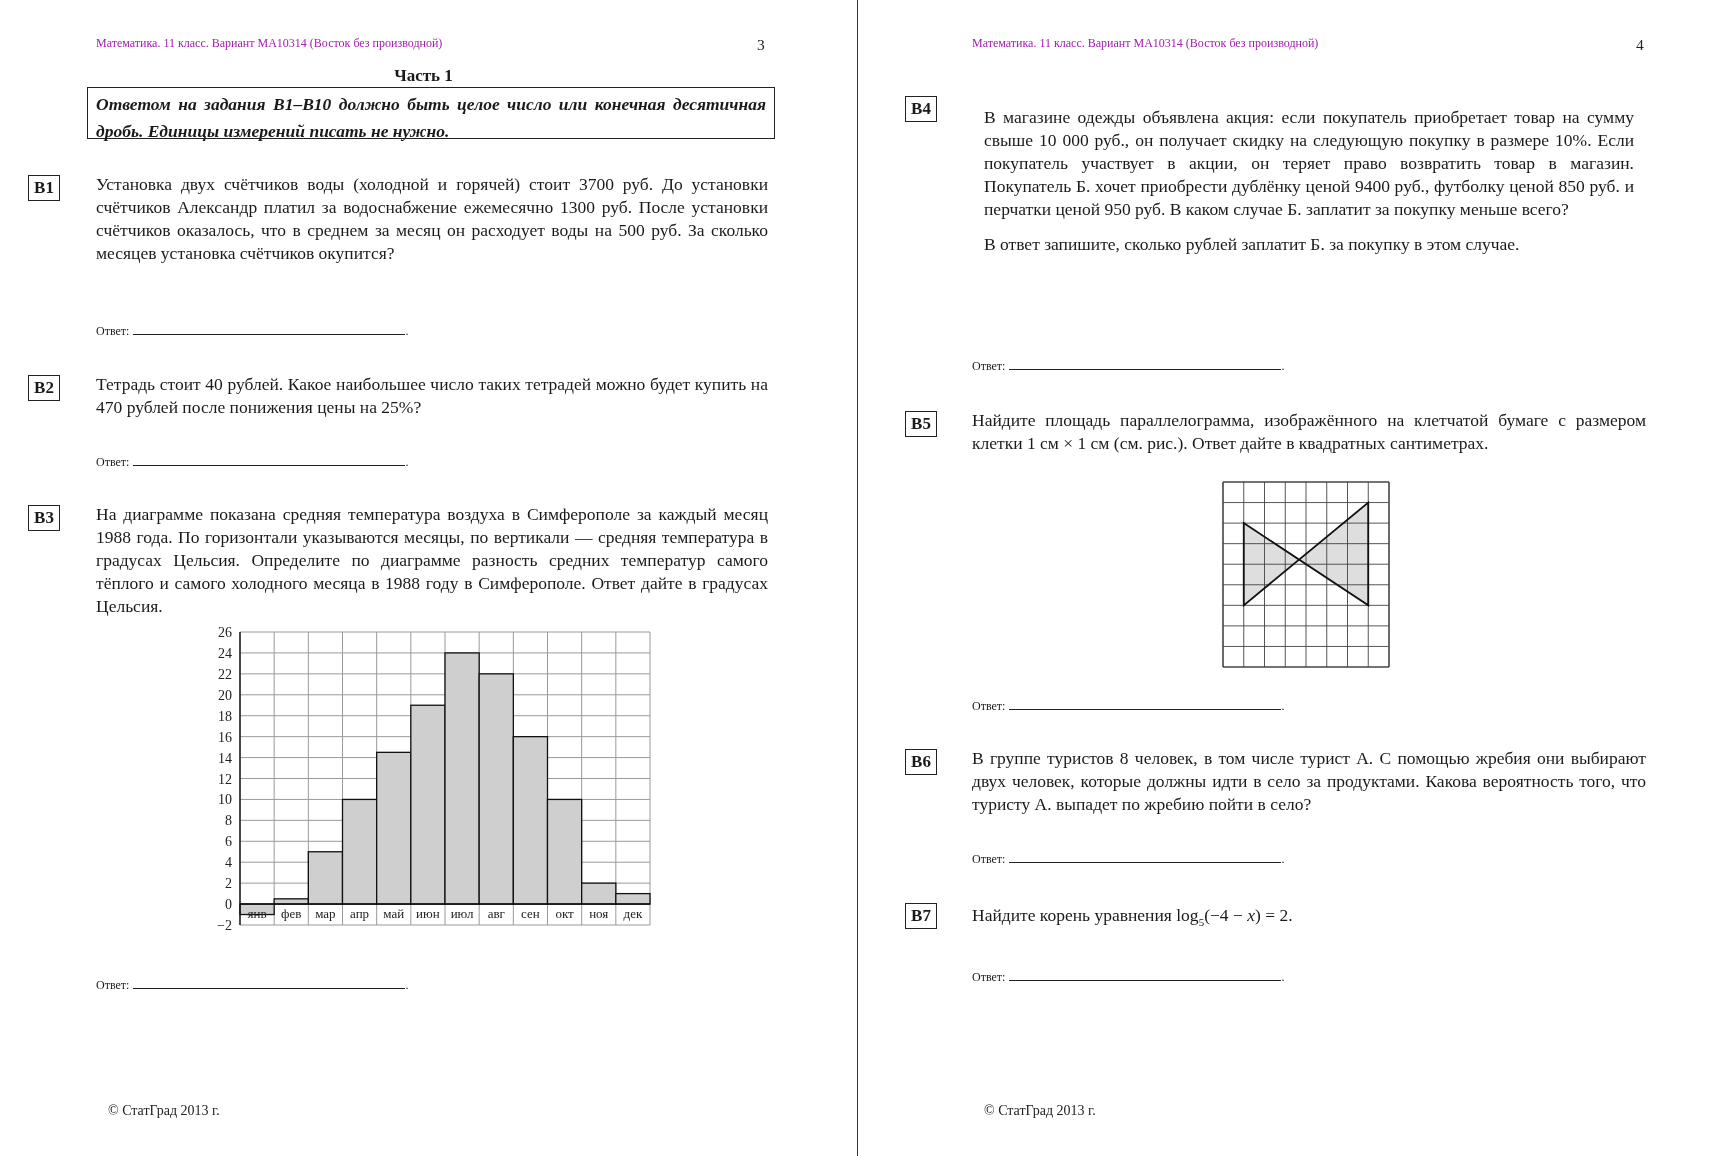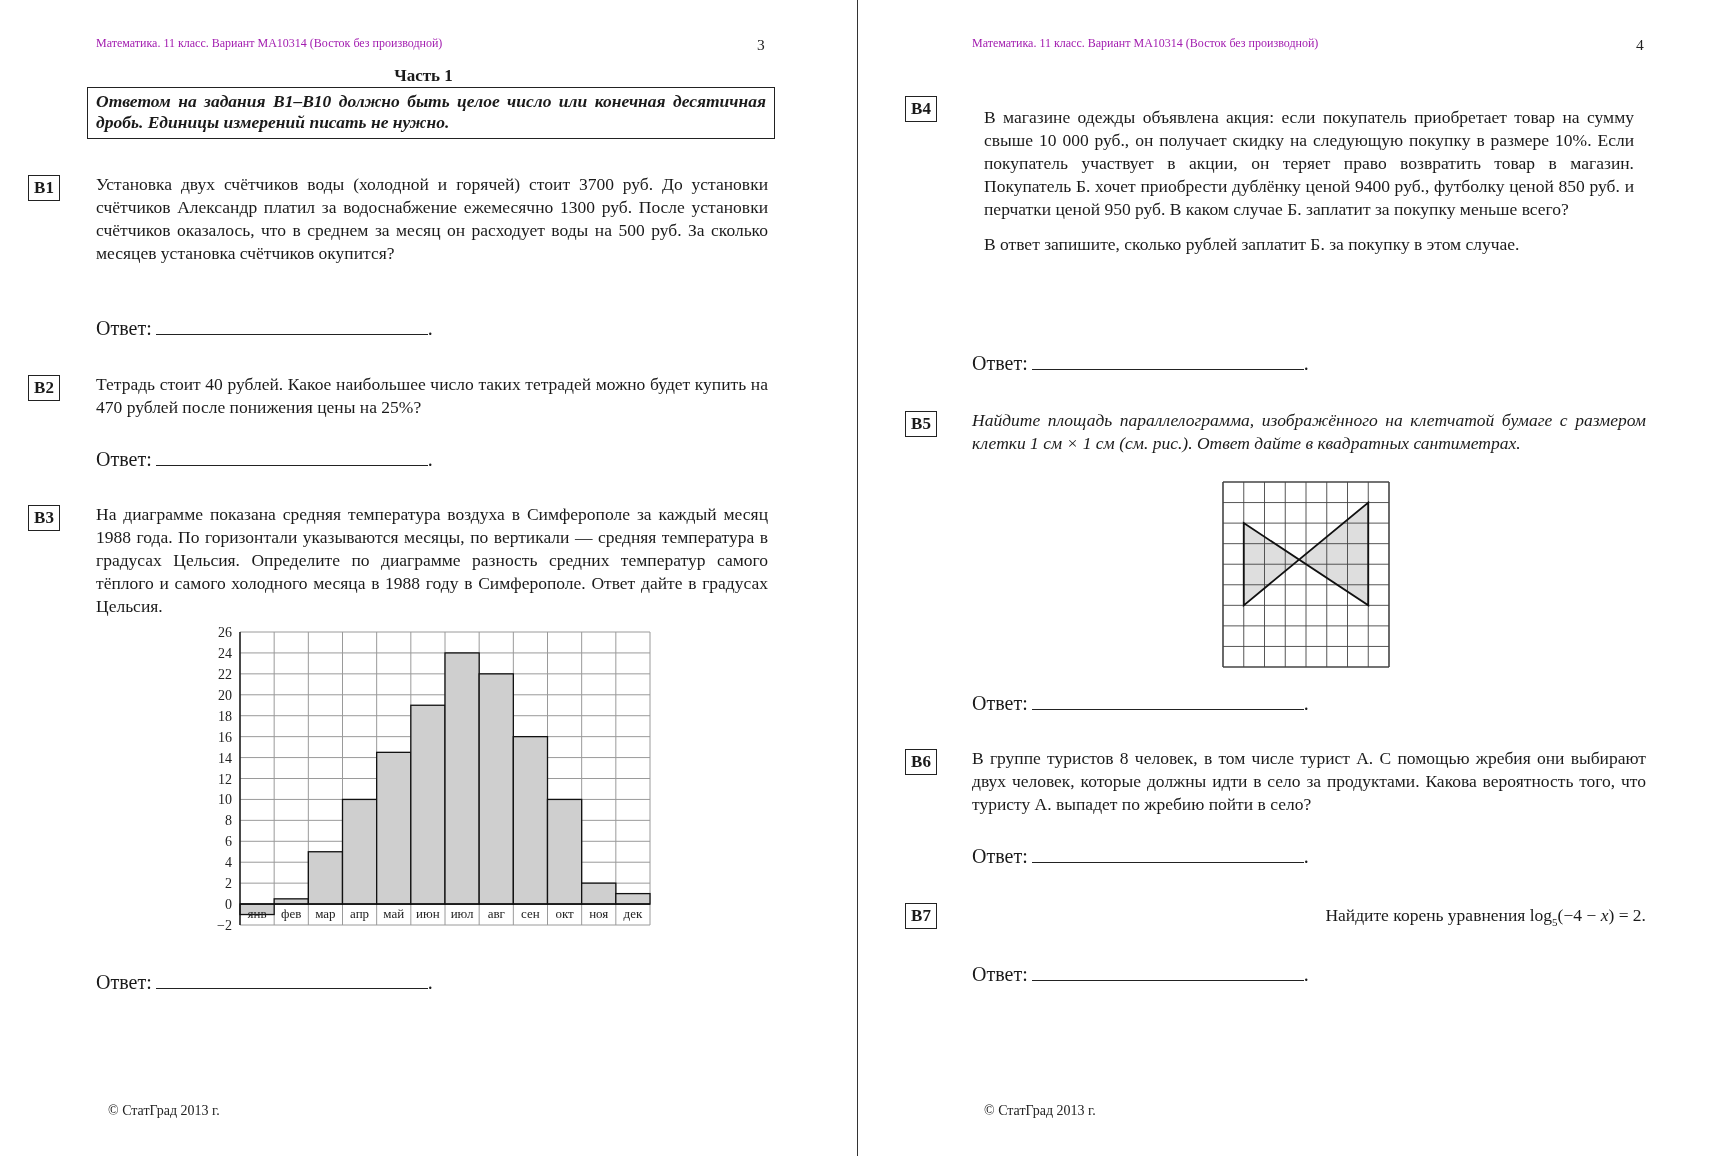--- a/index.html
+++ b/index.html
@@ -10,34 +10,34 @@
     .page { position: absolute; top: 0; height: 1156px; }
     #page-left { left: 0; width: 857px; }
     #page-right { left: 858px; width: 862px; }
     .divider { position: absolute; left: 857px; top: 0; width: 1px; height: 1156px; background: #333; }
     .run-head { position: absolute; top: 36px; font-size: 12px; color: #a21caf; }
     .page-num { position: absolute; top: 36px; font-size: 15.5px; color: #222; }
     .part-title { position: absolute; top: 66px; left: 0; width: 100%; text-align: center; font-weight: bold; font-size: 17px; }
     .instr-box {
       position: absolute; left: 87px; top: 87px; width: 688px; height: 52px;
       border: 1.5px solid #222; box-sizing: border-box; padding: 3px 8px;
-      font-style: italic; font-weight: bold; font-size: 17.5px; line-height: 21px; text-align: justify;
+      font-style: italic; font-weight: bold; font-size: 17.5px; line-height: 27px; text-align: justify;
       text-align-last: left;
     }
     .task { position: absolute; }
     .task-label {
       position: absolute; left: 0; top: 0; width: 32px; height: 26px;
       border: 1.5px solid #222; box-sizing: border-box; text-align: center;
       font-weight: bold; font-size: 17px; line-height: 23px;
     }
     .task-text {
       position: absolute; font-size: 17.5px; line-height: 23px; text-align: justify;
     }
     .task-text p { margin: 12px; }
-    .answer { position: absolute; font-size: 20px; line-height: 23px; white-space: nowrap; }
+    .answer { position: absolute; font-size: 12px; line-height: 23px; white-space: nowrap; }
     .answer .line { display: inline-block; width: 272px; border-bottom: 1.3px solid #222; height: 17px; vertical-align: baseline; margin-left: 4px; }
     .footer { position: absolute; top: 1103px; font-size: 14px; color: #222; }
     .chart { position: absolute; }
     .figure { position: absolute; }
     .math i { font-style: italic; }
     .math sub { font-size: 11px; }
   </style>
 </head>
 <body>
 
@@ -158,21 +158,21 @@
       <p>В магазине одежды объявлена акция: если покупатель приобретает товар на сумму свыше 10 000 руб., он получает скидку на следующую покупку в размере 10%. Если покупатель участвует в акции, он теряет право возвратить товар в магазин. Покупатель Б. хочет приобрести дублёнку ценой 9400 руб., футболку ценой 850 руб. и перчатки ценой 950 руб. В каком случае Б. заплатит за покупку меньше всего?</p>
       <p style="text-align:left">В ответ запишите, сколько рублей заплатит Б. за покупку в этом случае.</p>
     </div>
     <div class="answer" style="left:67px; top:256px;">
       <span>Ответ:</span><span class="line"></span>.
     </div>
   </div>
 
   <div class="task" style="left:47px; top:411px;">
     <div class="task-label">B5</div>
-    <div class="task-text" style="left:67px; top:-2px; width:674px;font-style:italic;">Найдите площадь параллелограмма, изображённого на клетчатой бумаге с размером клетки 1 см × 1 см (см. рис.). Ответ дайте в квадратных сантиметрах.</div>
+    <div class="task-text" style="left:67px; top:-2px; width:674px;">Найдите площадь параллелограмма, изображённого на клетчатой бумаге с размером клетки 1 см × 1 см (см. рис.). Ответ дайте в квадратных сантиметрах.</div>
     <div class="answer" style="left:67px; top:281px;">
       <span>Ответ:</span><span class="line"></span>.
     </div>
   </div>
 
   <svg class="figure" id="parallelogram-fig" style="left:364px; top:481px;" width="168" height="187" xmlns="http://www.w3.org/2000/svg">
       <polygon points="21.75,42.111111111111086 146.25,124.33333333333333 146.25,21.555555555555543 21.75,124.33333333333333" fill="#dedede" stroke="none"></polygon>
       <line x1="1" x2="1" y1="1" y2="186" stroke="#444" stroke-width="1.6"></line>
       <line x1="21.75" x2="21.75" y1="1" y2="186" stroke="#444" stroke-width="0.9"></line>
       <line x1="42.5" x2="42.5" y1="1" y2="186" stroke="#444" stroke-width="0.9"></line>
@@ -198,21 +198,21 @@
   <div class="task" style="left:47px; top:749px;">
     <div class="task-label">B6</div>
     <div class="task-text" style="left:67px; top:-2px; width:674px;">В группе туристов 8 человек, в том числе турист А. С помощью жребия они выбирают двух человек, которые должны идти в село за продуктами. Какова вероятность того, что туристу А. выпадет по жребию пойти в село?</div>
     <div class="answer" style="left:67px; top:96px;">
       <span>Ответ:</span><span class="line"></span>.
     </div>
   </div>
 
   <div class="task" style="left:47px; top:903px;">
     <div class="task-label">B7</div>
-    <div class="task-text math" style="left:67px; top:1px; width:674px; text-align:right;">
+    <div class="task-text math" style="left:67px; top:1px; width:674px; text-align:left;">
       <span>Найдите корень уравнения </span><span><span>log</span><sub>5</sub><span>(−4 − </span><i>x</i><span>)</span><span> = 2.</span></span>
     </div>
     <div class="answer" style="left:67px; top:60px;">
       <span>Ответ:</span><span class="line"></span>.
     </div>
   </div>
 
   <div class="footer" style="left:126px;">© СтатГрад 2013 г.</div>
 </div>
 

